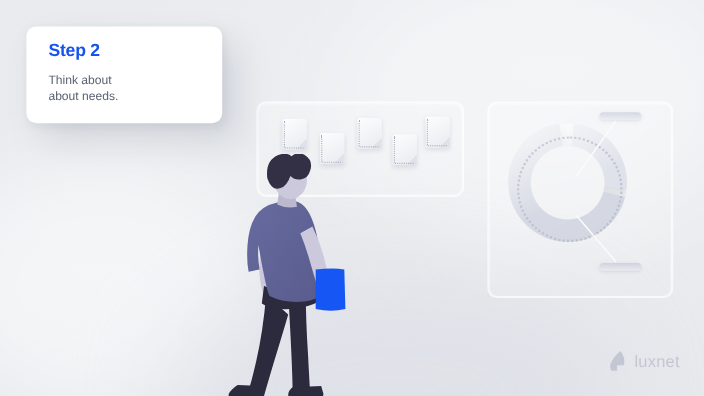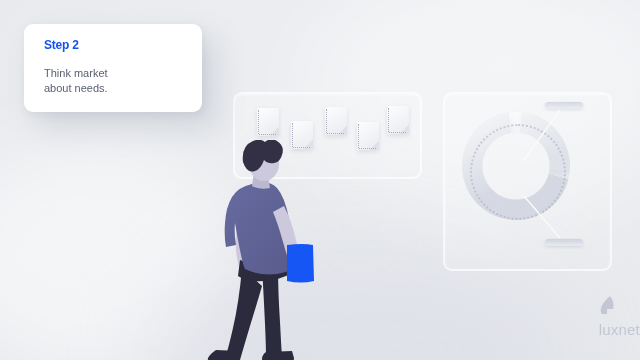--- a/index.html
+++ b/index.html
@@ -21,21 +21,21 @@
 
   
   #step-card{
     position:absolute;left:24px;top:24px;width:178px;height:88px;
     background:#ffffff;border-radius:9px;
     box-shadow:14px 16px 30px rgba(120,128,150,.22), 2px 3px 8px rgba(120,128,150,.12);
     z-index:7;
   }
   #step-card .title{
     position:absolute;left:20px;top:14px;
-    font-size:12px;font-weight:bold;letter-spacing:-.2px;color:#1552f0;
+    font-size:16px;font-weight:bold;letter-spacing:-.2px;color:#1552f0;
   }
   #step-card .body{
     position:absolute;left:20px;top:42px;width:140px;
     font-size:11px;line-height:15px;color:#5b6173;
   }
 
   
   .panel{
     position:absolute;border-radius:9px;
     background:linear-gradient(145deg, rgba(255,255,255,.30), rgba(255,255,255,.06));
@@ -95,36 +95,36 @@
     background:linear-gradient(180deg,#c9cdda,#e7e9ef);
     box-shadow:0 1px 3px rgba(120,128,150,.25);
   }
   #pill-top{left:545px;top:102px;width:38px;}
   #pill-bottom{left:545px;top:239px;width:38px;}
 
   
   #person{position:absolute;left:196px;top:140px;width:150px;height:220px;z-index:6;}
 
   
-  #logo{position:absolute;right:0;bottom:22px;display:flex;align-items:flex-start;gap:6px;z-index:8;flex-direction:column;}
+  #logo{position:absolute;right:22px;bottom:22px;display:flex;align-items:flex-end;gap:6px;z-index:8;}
   #logo .word{font-size:15px;color:#c3c7d4;letter-spacing:.2px;}
 </style>
 </head>
 <body>
 
 <div id="stage">
 
   <div class="amb amb1"></div>
   <div class="amb amb2"></div>
   <div class="amb amb3"></div>
 
   <div id="step-card">
     <div class="title">Step 2</div>
     <div class="body">
-      <div>Think market</div>
+      <div>Think about</div>
       <div>about needs.</div>
     </div>
   </div>
 
   <div id="notes-panel" class="panel">
     <div class="note" style="left:22px;top:14px;">
       <div class="curl"></div>
     </div>
     <div class="note" style="left:56px;top:27px;">
       <div class="curl"></div>

